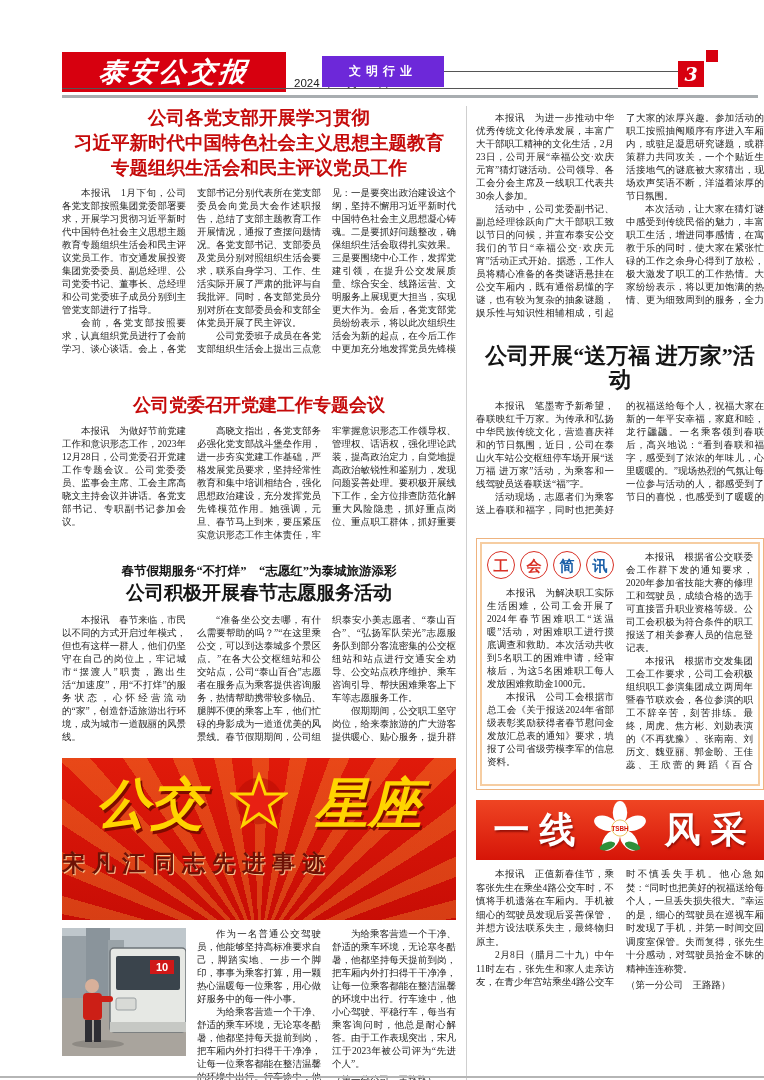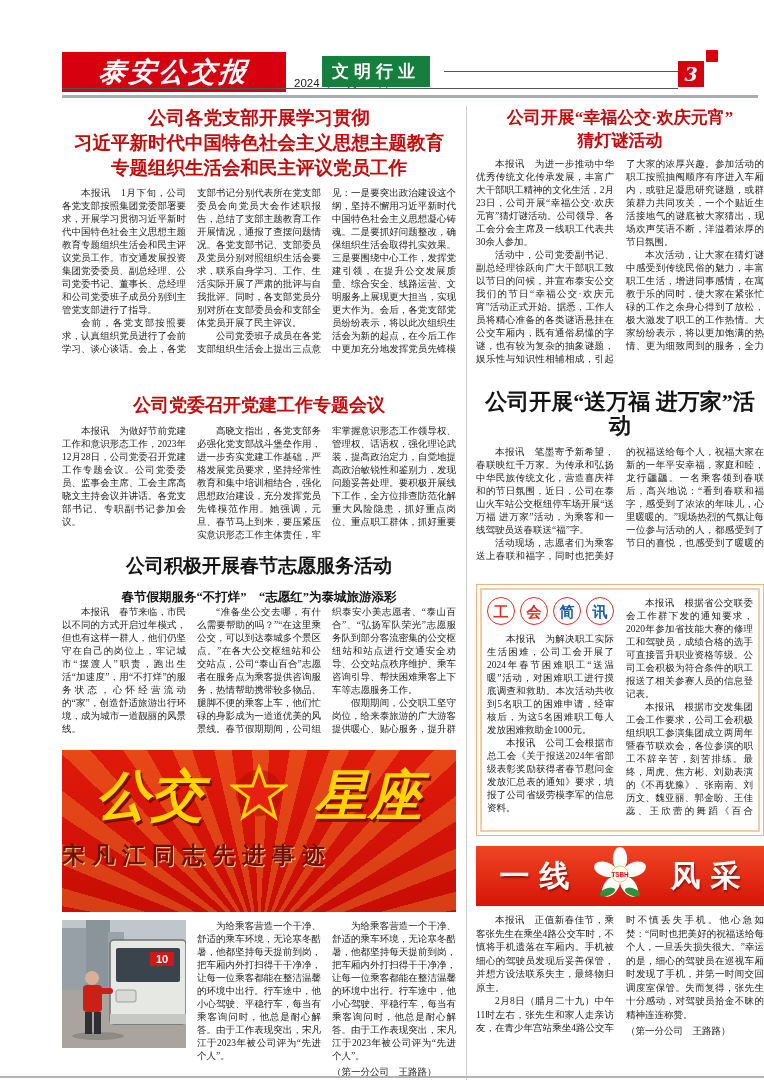--- a/index.html
+++ b/index.html
@@ -4,22 +4,22 @@
 <style>
   html,body{margin:0;padding:0;background:#ffffff;}
   .page{position:relative;width:764px;height:1080px;background:#ffffff;overflow:hidden;
         font-family:"Liberation Serif",serif;color:#1c1c1c;}
   
   .masthead-box{position:absolute;left:62px;top:52px;width:224px;height:40px;background:#d7000f;
         display:flex;align-items:center;justify-content:center;}
   .paper-name{color:#fff;font-family:"DejaVu Serif",serif;font-style:italic;font-weight:bold;
         font-size:27px;letter-spacing:3px;transform:skewX(-6deg);white-space:nowrap;}
   .issue-date{position:absolute;left:294px;top:76px;font-size:11.5px;font-family:"Liberation Sans",sans-serif;color:#222;}
-  .section-box{position:absolute;left:322px;top:56px;width:108px;height:31px;background:#15803d;
-        color:#fff;font-family:"Liberation Sans",sans-serif;font-weight:bold;font-size:17px;
+  .section-box{position:absolute;left:322px;top:56px;width:122px;height:31px;background:#6d28d9;
+        color:#fff;font-family:"Liberation Sans",sans-serif;font-weight:bold;font-size:12px;
         letter-spacing:5px;display:flex;align-items:center;justify-content:center;}
   .pagenum-box{position:absolute;left:678px;top:61px;width:26px;height:26px;background:#d7000f;
         color:#fff;font-family:"DejaVu Serif",serif;font-style:italic;font-weight:bold;font-size:19px;
         display:flex;align-items:center;justify-content:center;}
   .pagenum-corner{position:absolute;left:706px;top:50px;width:12px;height:12px;background:#d7000f;}
   .rule-a{position:absolute;left:444px;top:71px;width:234px;height:1px;background:#555;}
   .rule-b{position:absolute;left:62px;top:88px;width:616px;height:1px;background:#555;}
   .rule-c{position:absolute;left:62px;top:95px;width:696px;height:3px;background:#a8adb0;}
   .rule-bottom{position:absolute;left:0px;top:1076px;width:764px;height:2px;background:#b5b5b5;}
   
@@ -68,21 +68,21 @@
         font-weight:bold;font-size:23px;letter-spacing:7px;color:#6e1206;
         text-shadow:1px 1px 0 rgba(255,225,170,.85);}
   
   .feature-cols{display:flex;gap:11px;margin-top:8px;font-size:9.5px;line-height:13px;height:198px;overflow:hidden;}
   .feature-col{width:124px;}
   .feature-col p{margin:0;text-indent:2em;text-align:justify;}
   .photo-frame{width:124px;height:164px;margin-bottom:4px;}
   
   .frontline-banner{margin-top:10px;height:60px;background:linear-gradient(#ef4523,#d61508);
         display:flex;align-items:center;justify-content:space-evenly;}
-  .fl-char{color:#ffffff;font-family:"DejaVu Serif",serif;font-weight:bold;font-size:30px;letter-spacing:10px;
+  .fl-char{color:#ffffff;font-family:"DejaVu Serif",serif;font-weight:bold;font-size:36px;letter-spacing:10px;
         text-shadow:1px 2px 2px rgba(100,0,0,.6);padding-left:10px;}
   .frontline-body{margin-top:8px;height:200px;font-size:9.5px;line-height:13.5px;overflow:hidden;}
   .frontline-body p{margin:0;text-indent:2em;text-align:justify;}
 </style>
 </head>
 <body>
 
 <div class="page">
 
   <div class="masthead-box">
@@ -116,22 +116,22 @@
       <div>
         <div class="headline h-meeting t-red">公司党委召开党建工作专题会议</div>
         <div class="bodytext cols3 a3-body">
           <p>本报讯　为做好节前党建工作和意识形态工作，2023年12月28日，公司党委召开党建工作专题会议。公司党委委员、监事会主席、工会主席高晓文主持会议并讲话。各党支部书记、专职副书记参加会议。</p>
           <p>高晓文指出，各党支部务必强化党支部战斗堡垒作用，进一步夯实党建工作基础，严格发展党员要求，坚持经常性教育和集中培训相结合，强化思想政治建设，充分发挥党员先锋模范作用。她强调，元旦、春节马上到来，要压紧压实意识形态工作主体责任，牢牢掌握意识形态工作领导权、管理权、话语权，强化理论武装，提高政治定力，自觉地提高政治敏锐性和鉴别力，发现问题妥善处理。要积极开展线下工作，全方位排查防范化解重大风险隐患，抓好重点岗位、重点职工群体，抓好重要时间节点和重点工作推进情况，全力做好公司稳定工作。</p>
 
         </div>
       </div>
 
       <div>
+        <div class="headline h-vol-kicker t-black">春节假期服务“不打烊”　“志愿红”为泰城旅游添彩</div>
         <div class="headline h-vol t-black">公司积极开展春节志愿服务活动</div>
-        <div class="headline h-vol-kicker t-black">春节假期服务“不打烊”　“志愿红”为泰城旅游添彩</div>
         <div class="bodytext cols3 a5-body">
           <p>本报讯　春节来临，市民以不同的方式开启过年模式，但也有这样一群人，他们仍坚守在自己的岗位上，牢记城市“摆渡人”职责，跑出生活“加速度”，用“不打烊”的服务状态，心怀经营流动的“家”，创造舒适旅游出行环境，成为城市一道靓丽的风景线。</p>
           <p>“准备坐公交去哪，有什么需要帮助的吗？”“在这里乘公交，可以到达泰城多个景区点。”在各大公交枢纽站和公交站点，公司“泰山百合”志愿者在服务点为乘客提供咨询服务，热情帮助携带较多物品、腿脚不便的乘客上车，他们忙碌的身影成为一道道优美的风景线。春节假期期间，公司组织泰安小美志愿者、“泰山百合”、“弘扬军队荣光”志愿服务队到部分客流密集的公交枢纽站和站点进行交通安全劝导、公交站点秩序维护、乘车咨询引导、帮扶困难乘客上下车等志愿服务工作。</p>
           <p>假期期间，公交职工坚守岗位，给来泰旅游的广大游客提供暖心、贴心服务，提升群众出行体验，确保每一位乘客高高兴兴上车、平平安安下车，用实际行动全面提升公交服务品质，展现了公交服务的热忱和温馨，展现一座城市的温暖底色，让更多人感受到泰城给予的归属感和幸福感。</p>
 
         </div>
       </div>
 
       <div class="feature-banner">
         <div class="fb-row1">
@@ -167,37 +167,34 @@
               <rect x="21" y="65" width="19" height="27" rx="4" fill="#cc1f16"></rect>
               <rect x="37" y="68" width="14" height="6" rx="3" fill="#cc1f16"></rect>
               <rect x="23" y="92" width="7" height="22" fill="#2e2e34"></rect>
               <rect x="32" y="92" width="7" height="22" fill="#2e2e34"></rect>
             </svg>
           </div>
           <p>本报讯　宋凡江，男，汉族，2020年9月进入公司工作，现为第一分公司驾驶员。</p>
 
         </div>
         <div class="feature-col">
+          <p>作为一名普通公交驾驶员，他能够坚持高标准要求自己，脚踏实地、一步一个脚印，事事为乘客打算，用一颗热心温暖每一位乘客，用心做好服务中的每一件小事。</p>
           <p>为给乘客营造一个干净、舒适的乘车环境，无论寒冬酷暑，他都坚持每天提前到岗，把车厢内外打扫得干干净净，让每一位乘客都能在整洁温馨的环境中出行。行车途中，他小心驾驶、平稳行车，每当有乘客询问时，他总是耐心解答。由于工作表现突出，宋凡江于2023年被公司评为“先进个人”。</p>
         </div>
         <div class="feature-col">
 
           <p>为给乘客营造一个干净、舒适的乘车环境，无论寒冬酷暑，他都坚持每天提前到岗，把车厢内外打扫得干干净净，让每一位乘客都能在整洁温馨的环境中出行。行车途中，他小心驾驶、平稳行车，每当有乘客询问时，他总是耐心解答。由于工作表现突出，宋凡江于2023年被公司评为“先进个人”。</p>
           <p class="byline">（第一分公司　王路路）</p>
         </div>
       </div>
     </div>
 
     <div class="block-right">
 
       <div>
-        <div class="headline h-lantern t-red">
-          <div>公司开展“幸福公交·欢庆元宵”</div>
-          <div>猜灯谜活动</div>
-        </div>
         <div class="bodytext cols2 lantern-body">
           <p>本报讯　为进一步推动中华优秀传统文化传承发展，丰富广大干部职工精神的文化生活，2月23日，公司开展“幸福公交·欢庆元宵”猜灯谜活动。公司领导、各工会分会主席及一线职工代表共30余人参加。</p>
           <p>活动中，公司党委副书记、副总经理徐跃向广大干部职工致以节日的问候，并宣布泰安公交我们的节日“幸福公交·欢庆元宵”活动正式开始。据悉，工作人员将精心准备的各类谜语悬挂在公交车厢内，既有通俗易懂的字谜，也有较为复杂的抽象谜题，娱乐性与知识性相辅相成，引起了大家的浓厚兴趣。参加活动的职工按照抽阄顺序有序进入车厢内，或驻足凝思研究谜题，或群策群力共同攻关，一个个贴近生活接地气的谜底被大家猜出，现场欢声笑语不断，洋溢着浓厚的节日氛围。</p>
           <p>本次活动，让大家在猜灯谜中感受到传统民俗的魅力，丰富职工生活，增进同事感情，在寓教于乐的同时，使大家在紧张忙碌的工作之余身心得到了放松，极大激发了职工的工作热情。大家纷纷表示，将以更加饱满的热情、更为细致周到的服务，全力保障市民安全便捷出行，将公交温度源源不断地传递下去。</p>
 
         </div>
       </div>
 
       <div>
         <div class="headline h-blessing t-black">公司开展“送万福 进万家”活动</div>

